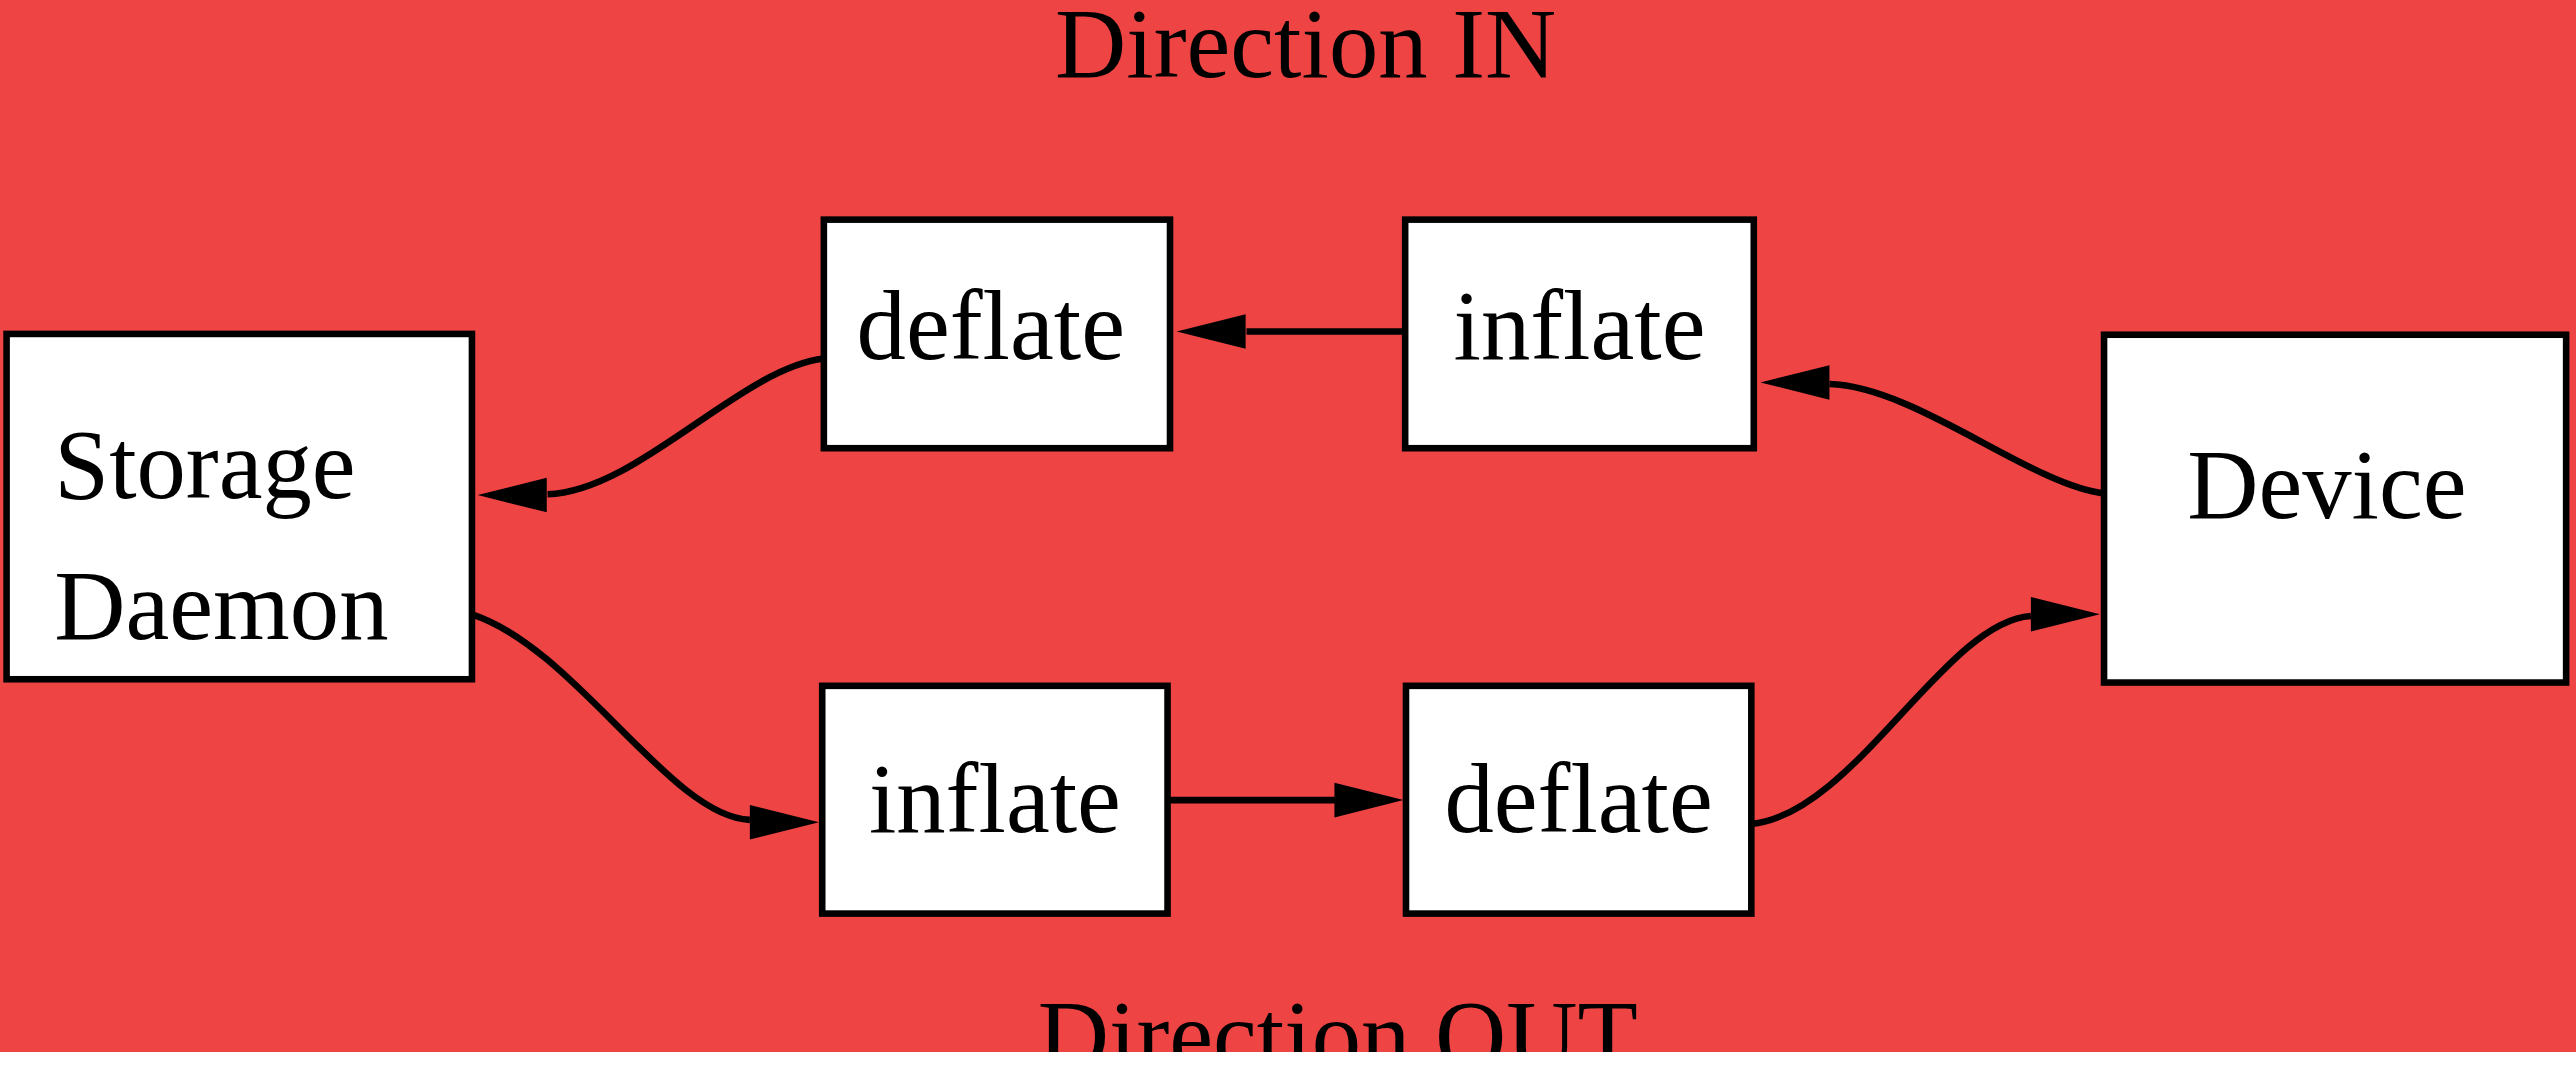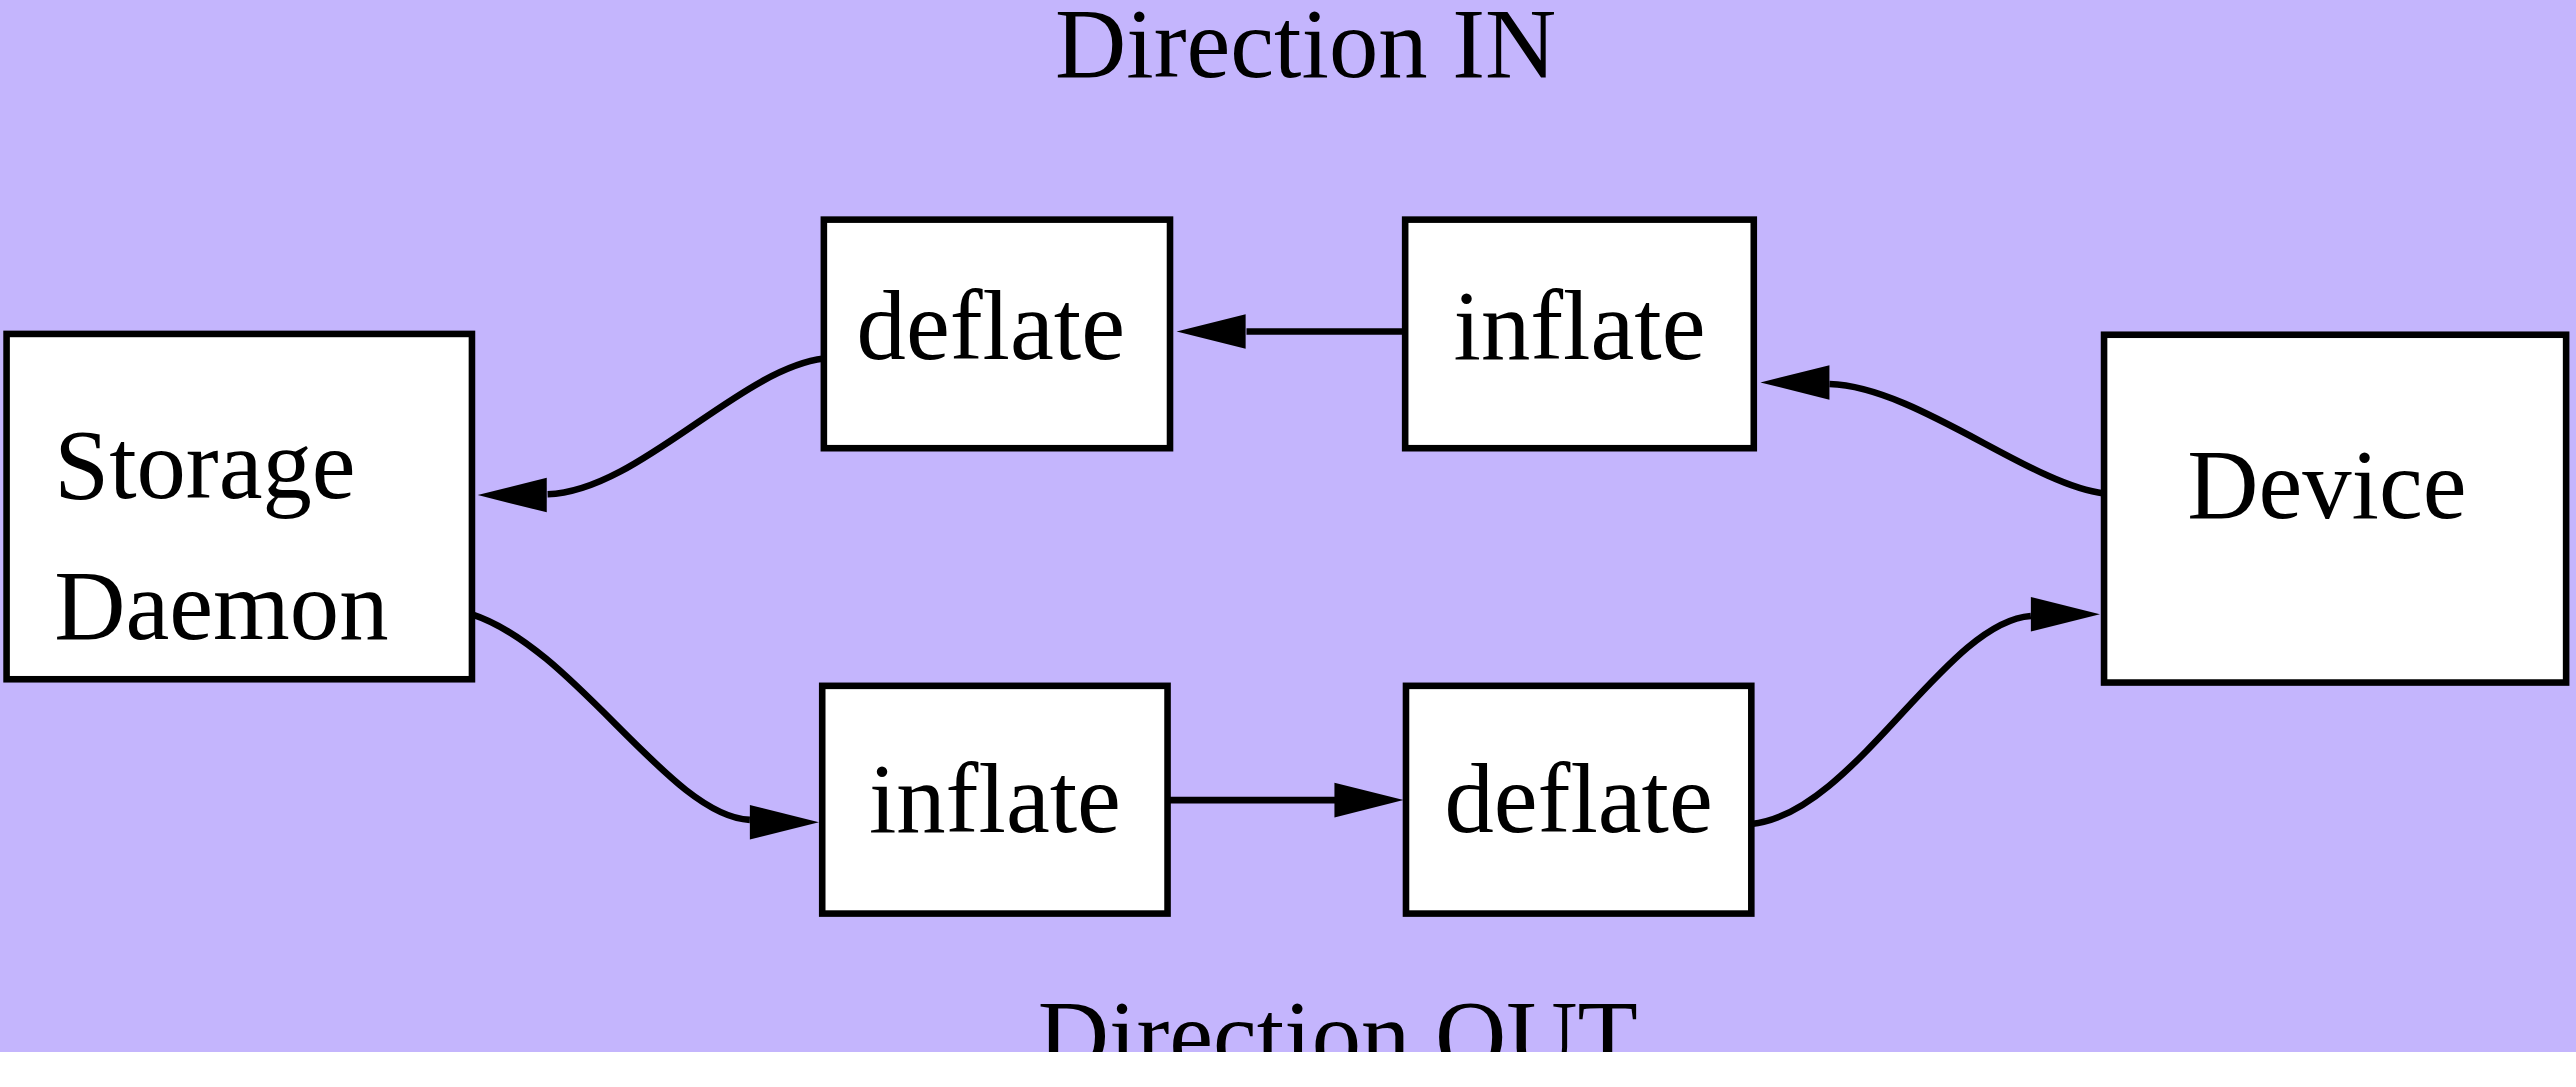--- a/index.html
+++ b/index.html
@@ -4,21 +4,21 @@
 <style>
   html, body {
     margin: 0;
     padding: 0;
     background: #ffffff;
   }
   .canvas-wrap {
     position: relative;
     width: 2576px;
     height: 1052px;
-    background: #c4b5fd;
+    background: #ef4444;
     overflow: hidden;
   }
   svg.diagram {
     display: block;
     width: 2576px;
     height: 1088px;
   }
   .node-rect {
     fill: #ffffff;
     stroke: #000000;

